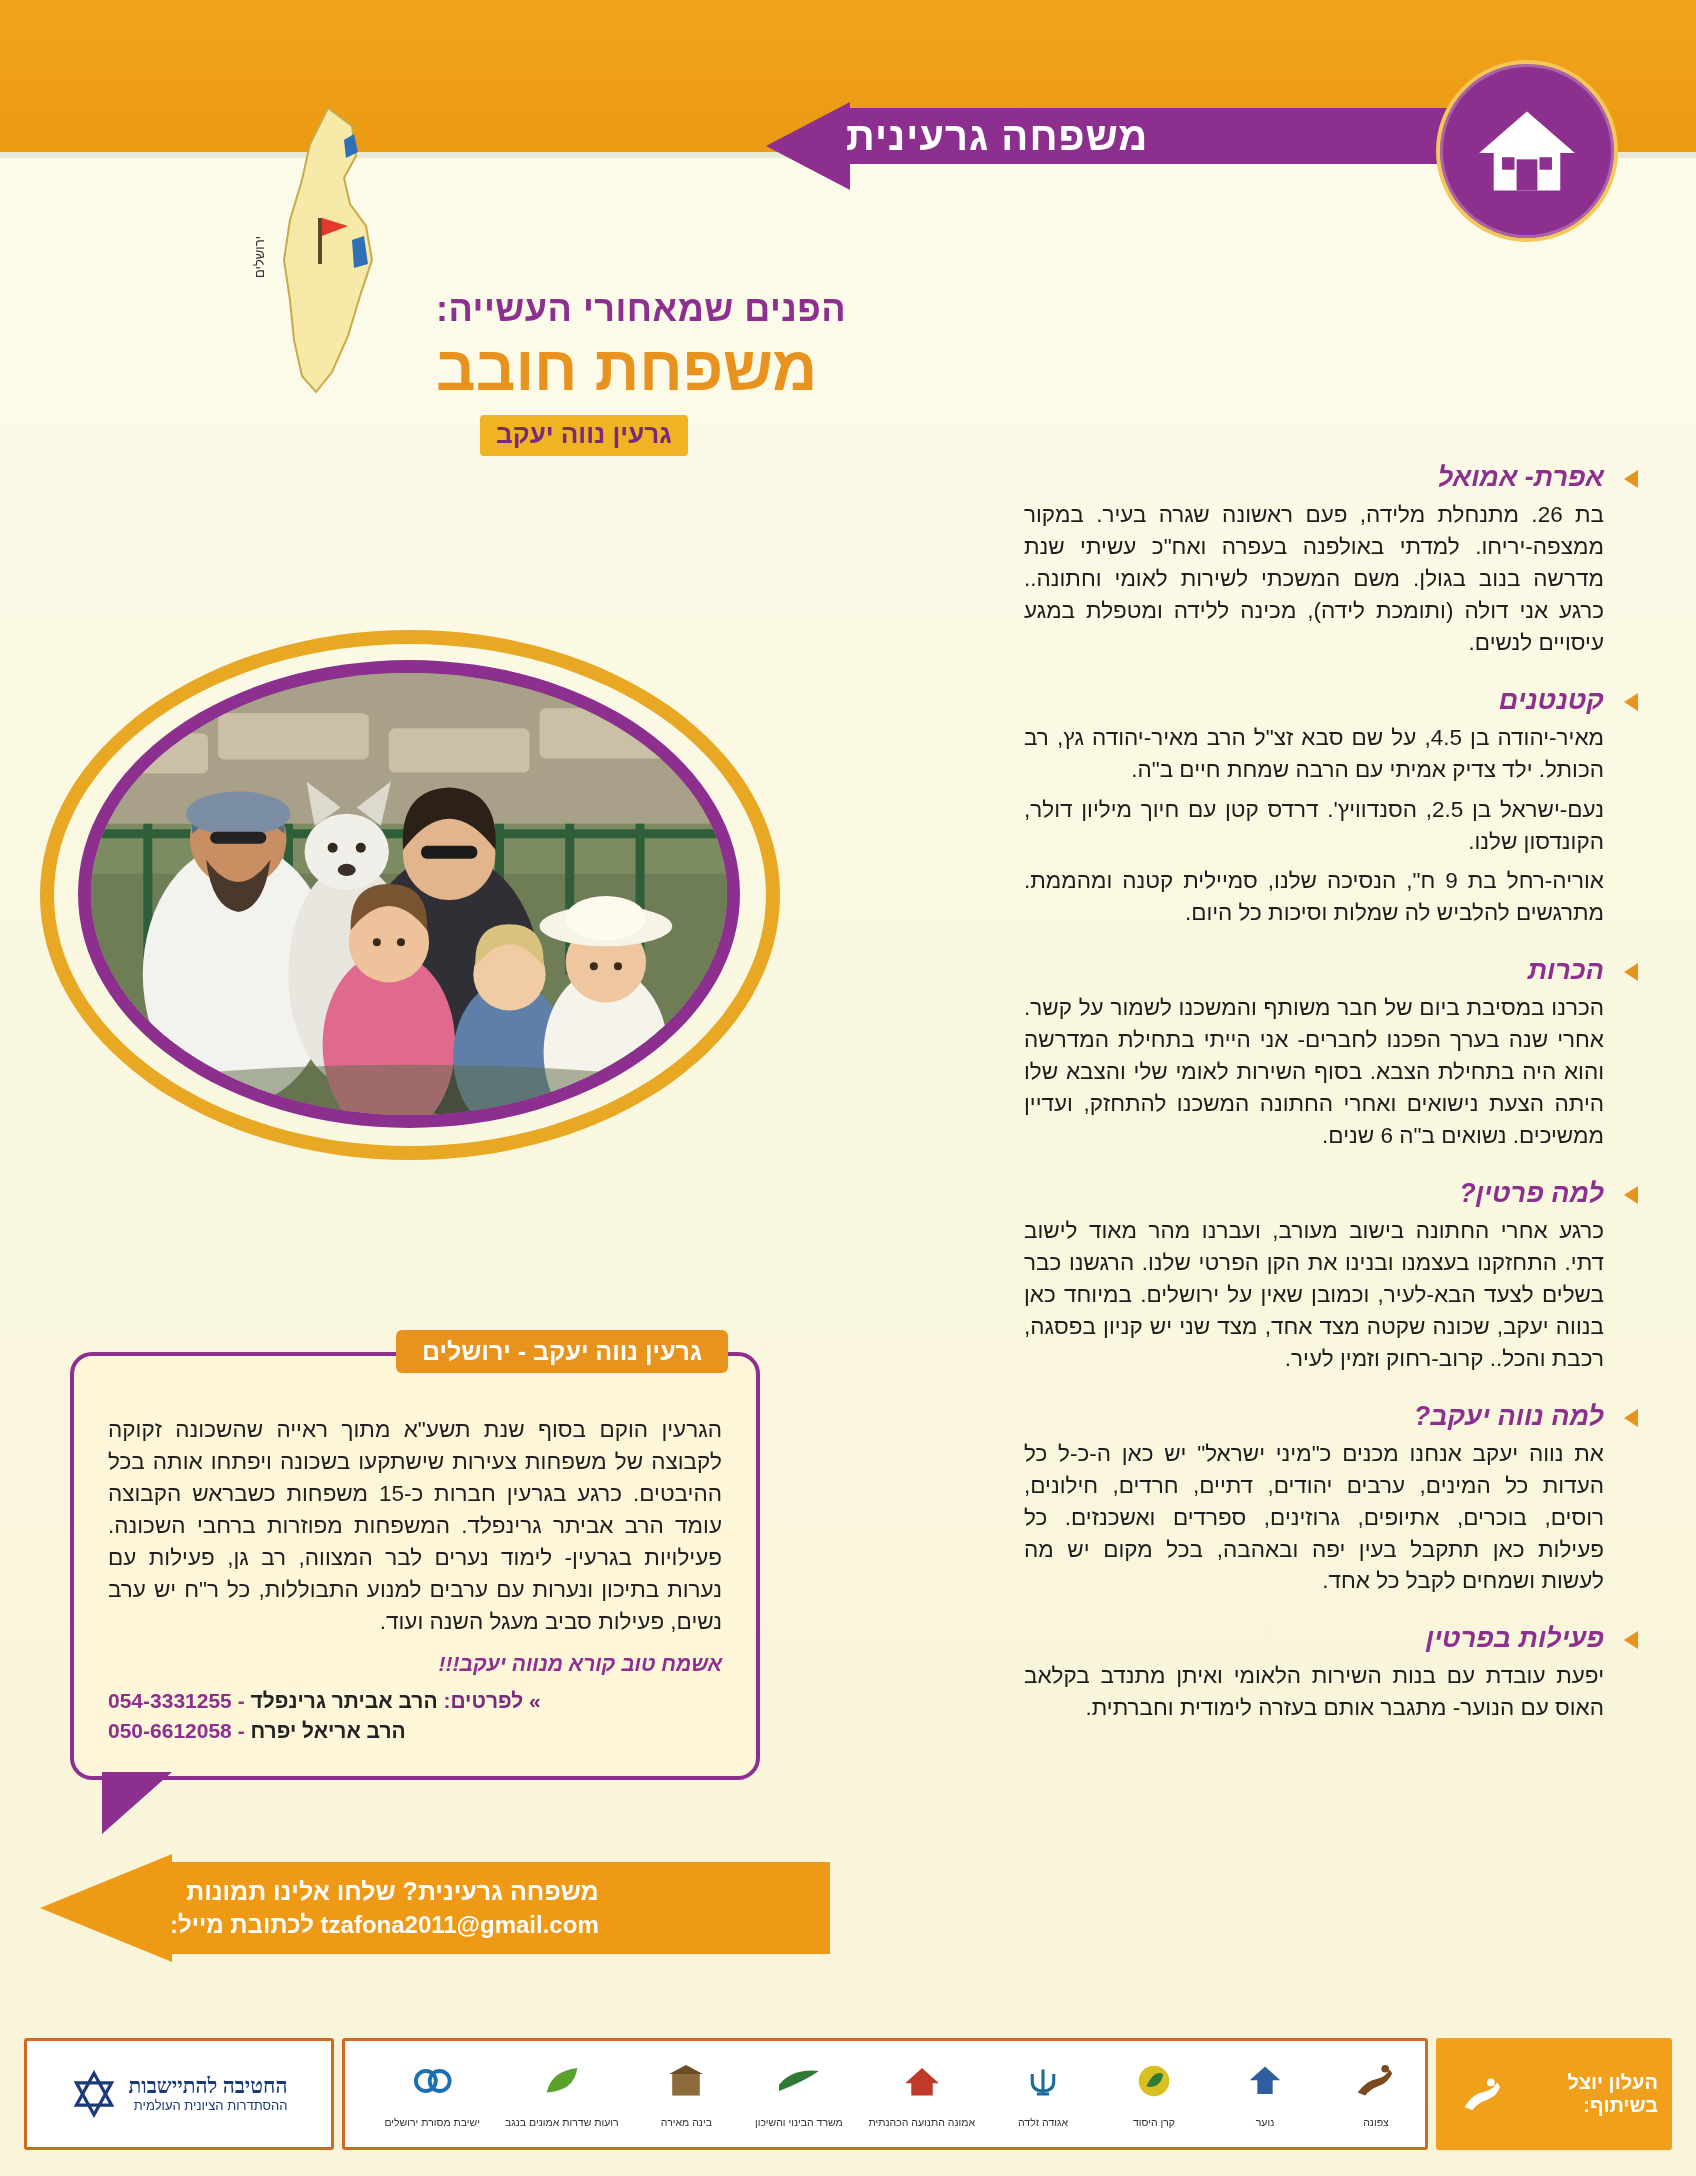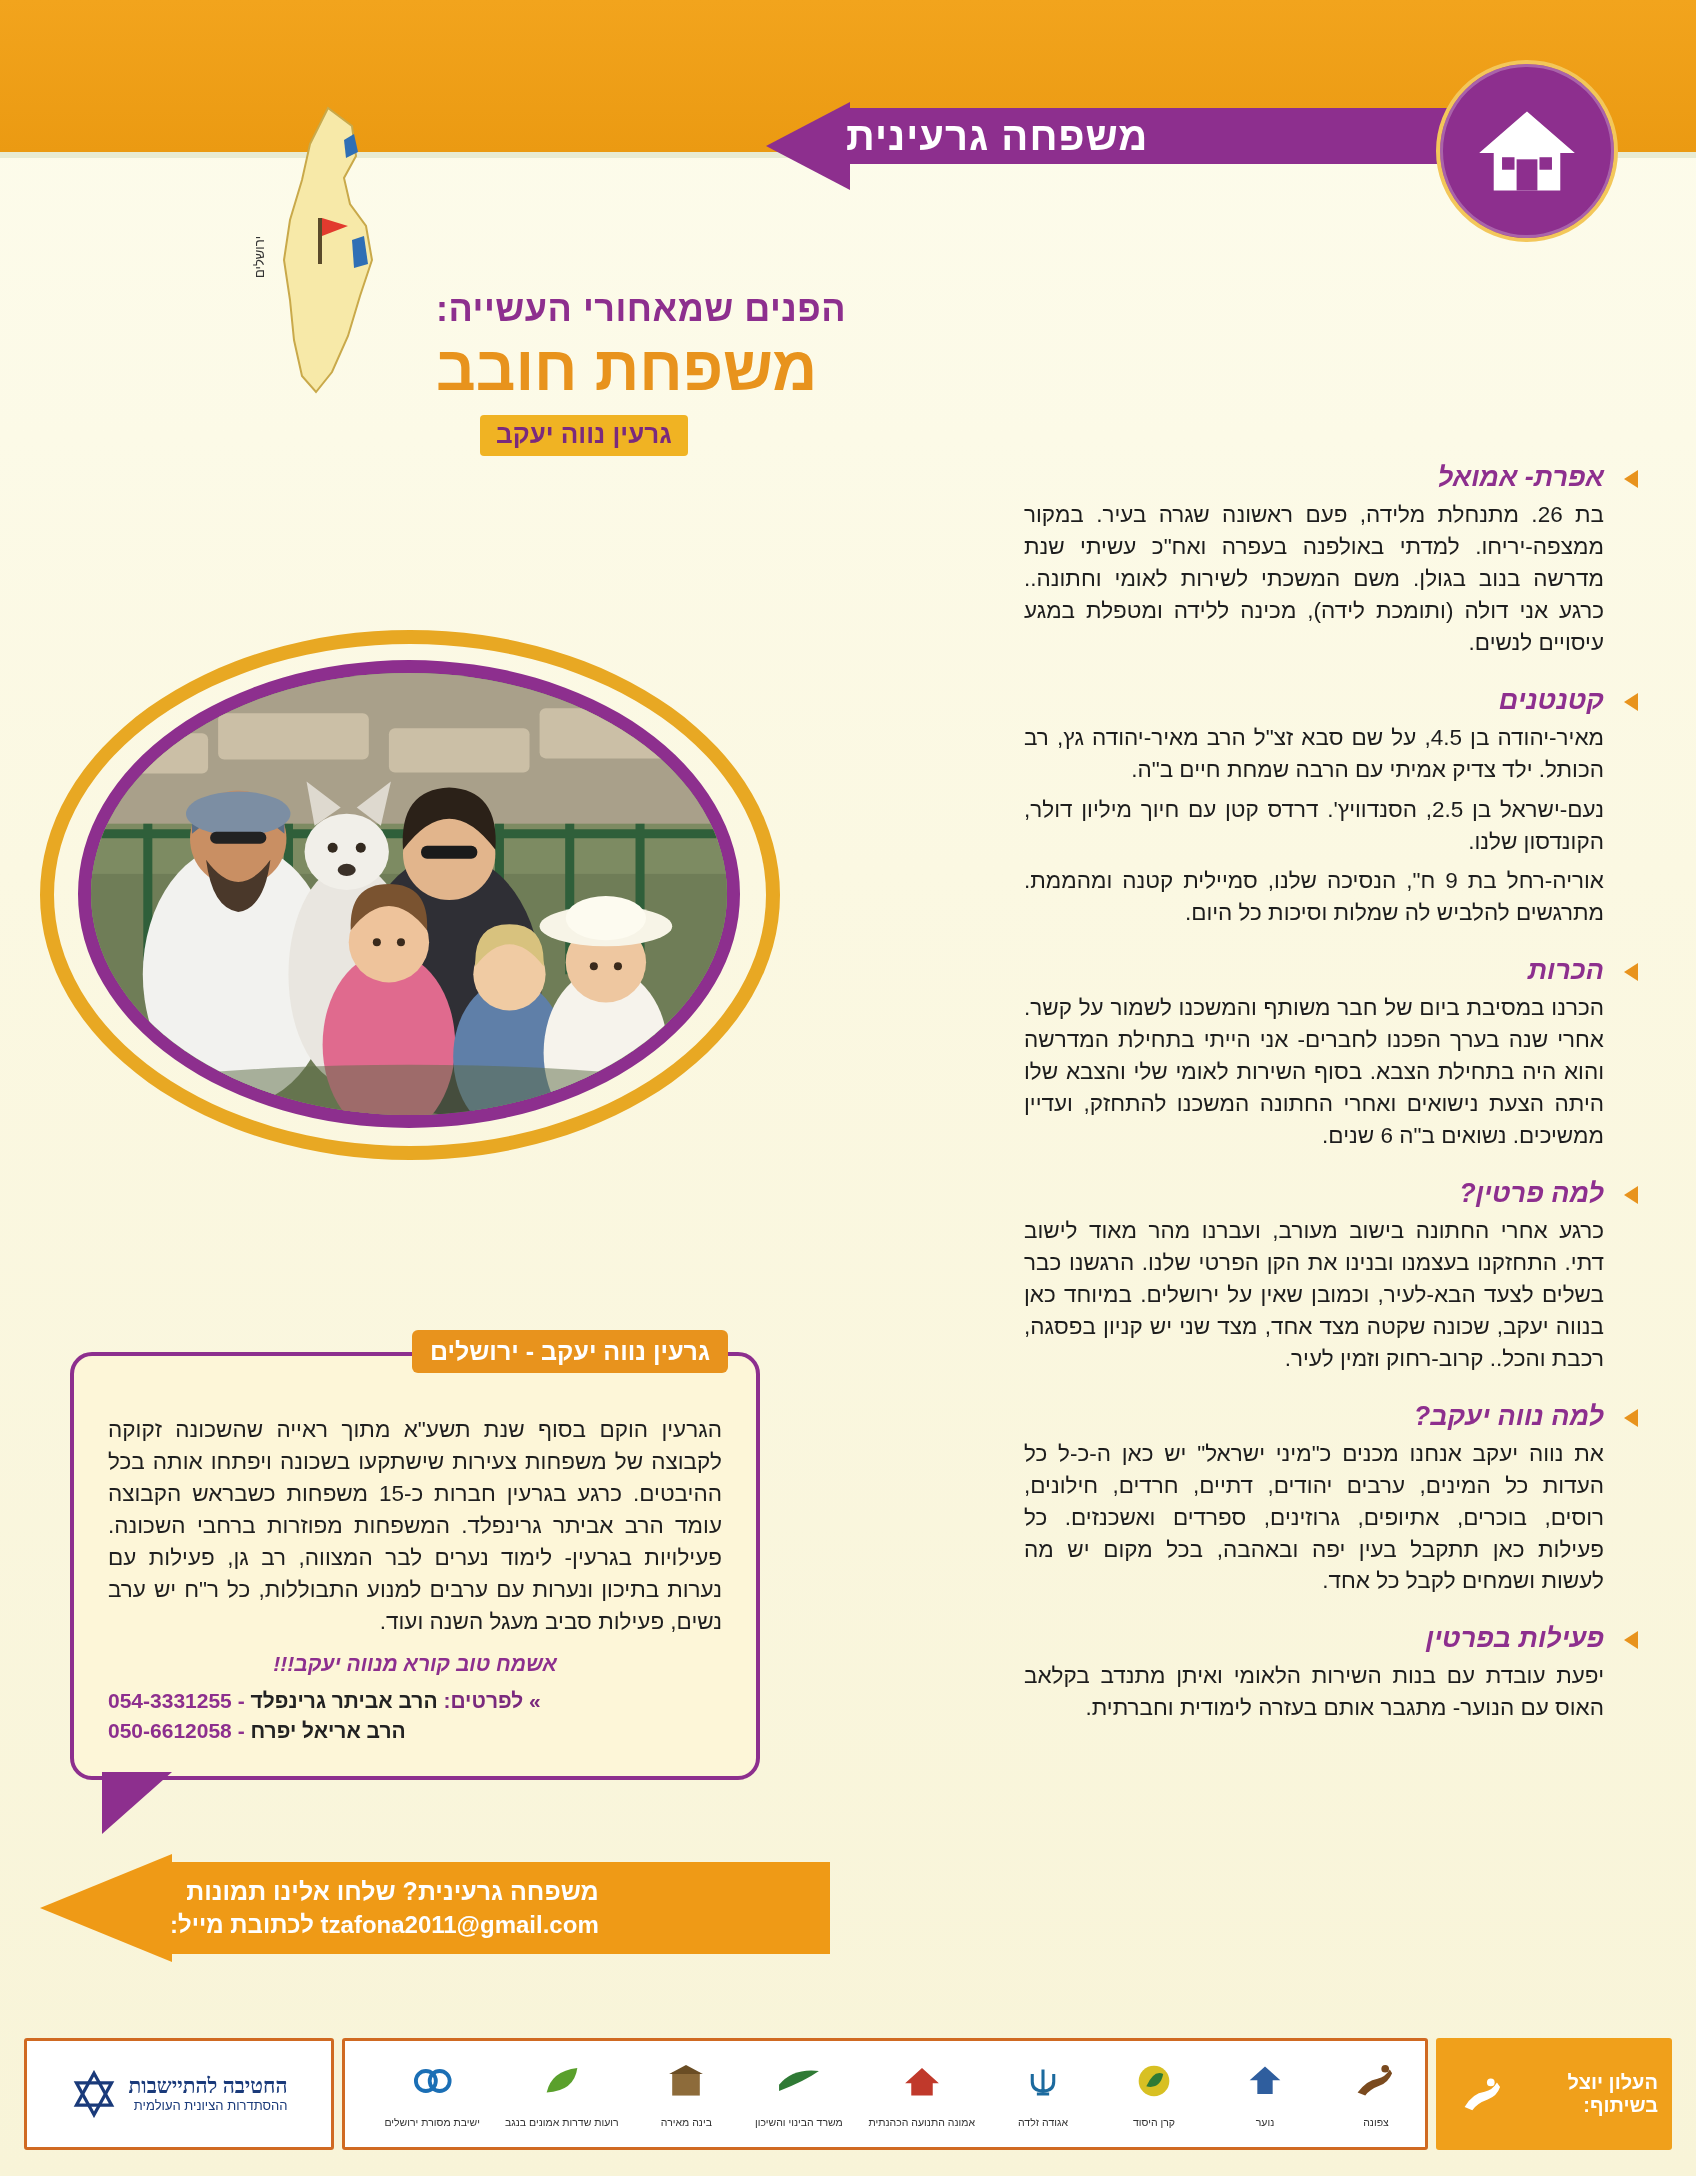--- a/index.html
+++ b/index.html
@@ -167,34 +167,34 @@
     border-right: 70px solid transparent;
     border-top: 62px solid #8d2f8e;
   }
   .bubble-head {
     position:absolute;
     right: 28px; top: -26px;
     background:#e8931d;
     color:#fff;
     font-size: 25px;
     font-weight:bold;
-    padding: 7px 18px;
+    padding: 7px 26px;
     border-radius: 6px;
     white-space: nowrap;
   }
   .bubble p {
     margin: 0;
     font-size: 22.5px;
     line-height: 1.42;
     text-align: justify;
     color:#1f1f1f;
   }
   .bubble .handwrite {
     margin-top: 14px;
-    text-align: center;
+    text-align: right;
     color:#8d2f8e;
     font-size: 21px;
     font-style: italic;
     font-weight: bold;
   }
   .contact {
     margin-top: 10px;
     text-align: left;
     direction: rtl;
   }

